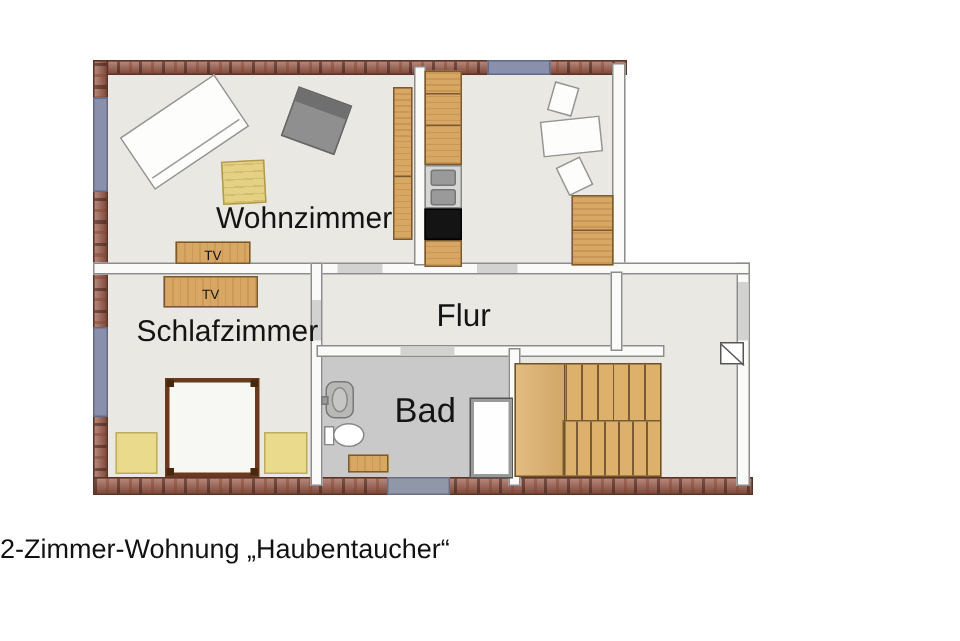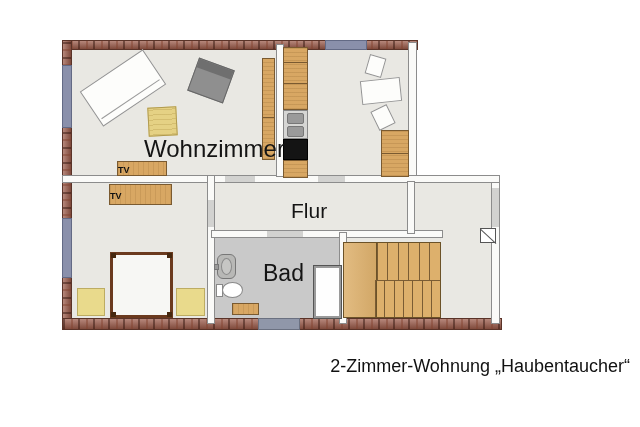--- a/index.html
+++ b/index.html
@@ -23,21 +23,21 @@
   .iwall{background:#fafaf8;border:1px solid #8c8c8c;}
   .gap{background:#d2d2d0;}
   .wood{background:#d8a763;
     background-image:repeating-linear-gradient(0deg, rgba(120,80,30,.18) 0 1px, rgba(0,0,0,0) 1px 4px);
     border:1px solid #7a5a30;}
   .wood-h{background:#d8a763;
     background-image:repeating-linear-gradient(90deg, rgba(120,80,30,.15) 0 1px, rgba(0,0,0,0) 1px 5px);
     border:1px solid #7a5a30;}
   .white-furn{background:#fdfdfb;border:1.5px solid #949494;}
   .label{position:absolute;white-space:nowrap;color:#141414;}
-  .tv-text{font-size:9px;font-weight:bold;text-align:left;line-height:1;}
+  .tv-text{font-size:9px;font-weight:normal;text-align:center;line-height:1;}
   .divline{position:absolute;left:0;right:0;height:0;border-top:1px solid #7a5a30;}
   .post{position:absolute;width:5px;height:5px;background:#46280f;}
 </style>
 </head>
 <body>
 
 <div id="canvas">
 
   <div class="abs floor" style="left:66px;top:44px;width:348px;height:136px;"></div>
   <div class="abs floor" style="left:66px;top:176px;width:430px;height:148px;"></div>
@@ -126,19 +126,20 @@
 
   <div class="abs" style="left:217px;top:254px;width:19px;height:25px;background:#b8b8b6;border:1px solid #777;border-radius:6px;">
     <div class="abs" style="left:3px;top:3px;right:3px;bottom:3px;border:1px solid #8a8a8a;border-radius:50%;background:#c6c6c4;"></div>
     <div class="abs" style="left:-4px;top:9px;width:5px;height:6px;background:#9a9a9a;border:1px solid #777;"></div>
   </div>
   <div class="abs" style="left:216px;top:284px;width:7px;height:13px;background:#fff;border:1px solid #888;"></div>
   <div class="abs" style="left:222px;top:282px;width:21px;height:16px;background:#fff;border:1px solid #888;border-radius:50%;"></div>
   <div class="abs wood-h" style="left:232px;top:303px;width:27px;height:12px;"></div>
   <div class="abs" style="left:314px;top:266px;width:27px;height:52px;background:#fefefe;border:2px solid #9a9a9a;box-shadow:0 0 0 1px #555;"></div>
 
-  <div class="label" style="left:144px;top:135px;font-size:24px;">Wohnzimmer</div>
+  <div class="label" style="left:144px;top:135px;font-size:20px;">Wohnzimmer</div>
+  <div class="label" style="left:91px;top:210px;font-size:20px;">Schlafzimmer</div>
   <div class="label" style="left:291px;top:199px;font-size:21px;">Flur</div>
   <div class="label" style="left:263px;top:260px;font-size:23px;">Bad</div>
 
-  <div class="abs" style="left:0;top:356px;width:630px;text-align:right;font-size:18px;">2-Zimmer-Wohnung „Haubentaucher“</div>
+  <div class="abs" style="left:0;top:356px;width:630px;text-align:left;font-size:18px;">2-Zimmer-Wohnung „Haubentaucher“</div>
 
 </div>
 
 </body></html>

